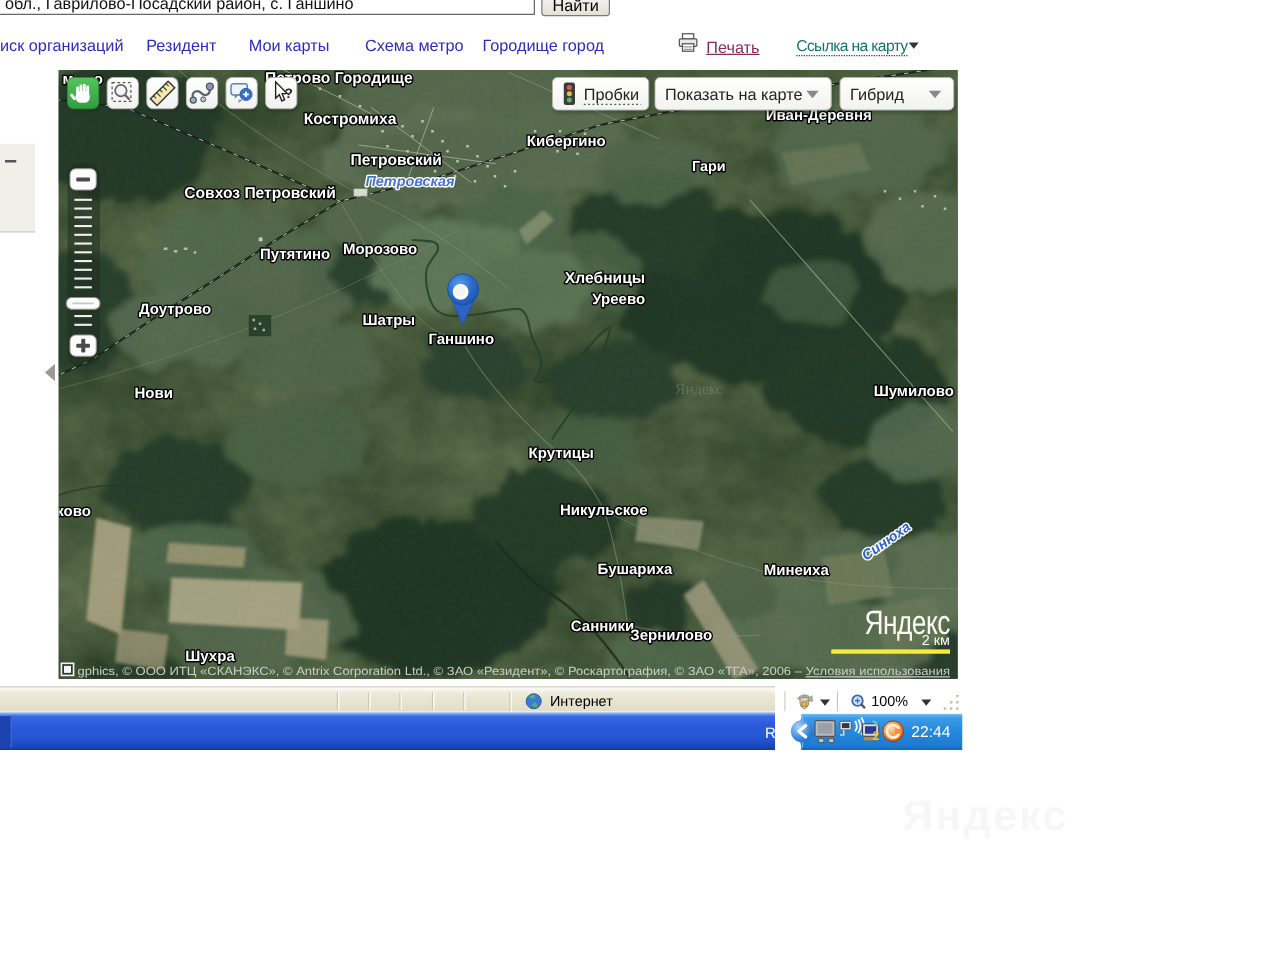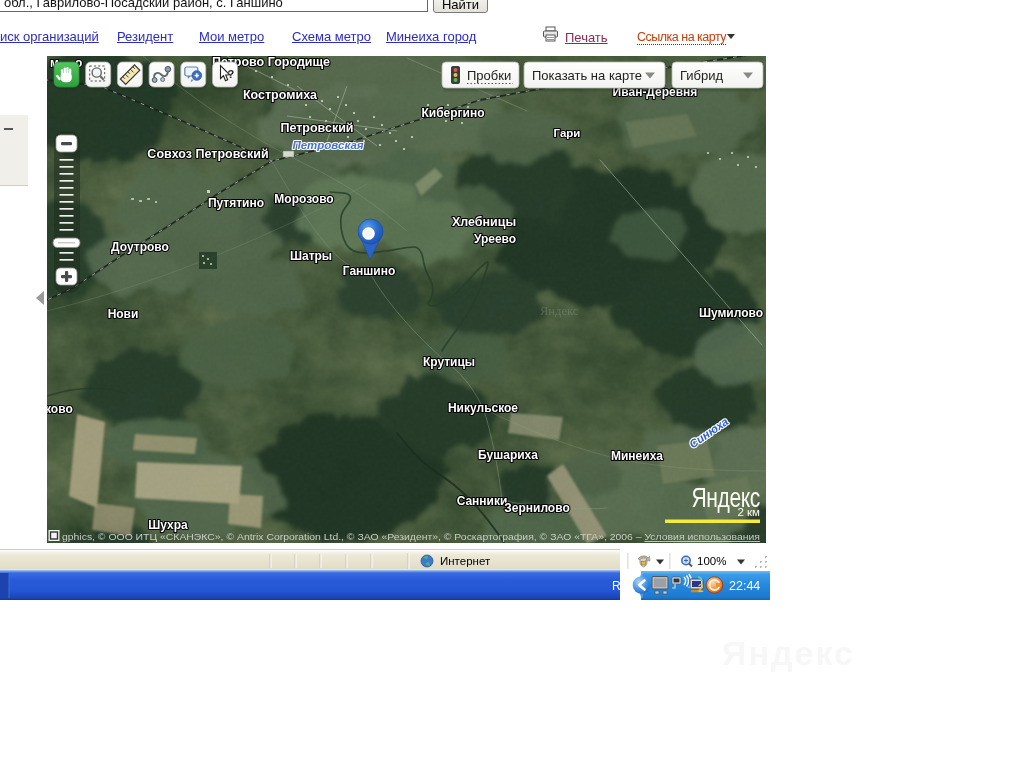--- a/index.html
+++ b/index.html
@@ -4,23 +4,23 @@
 <style>
 html,body{margin:0;padding:0;}
 body{width:1024px;height:768px;background:#fff;overflow:hidden;position:relative;
      font-family:"Liberation Sans",sans-serif;}
 #inputbox{position:absolute;left:-60px;top:-14px;width:486px;height:24px;
   border:1px solid #666;background:#fff;}
 #inputtext{position:absolute;left:63px;bottom:1px;font-size:13px;color:#111;white-space:nowrap;}
 #findbtn{position:absolute;left:433px;top:-13px;width:53px;height:24px;
   border:1px solid #7a7a7a;border-radius:3px;background:linear-gradient(#fff,#e3e1d8);
   font-size:13px;color:#000;text-align:center;line-height:34px;}
-.toplink{position:absolute;top:29px;font-size:13px;color:#2c2cbf;text-decoration:underline;white-space:nowrap;}
+.toplink{position:absolute;top:29px;font-size:13px;color:#2c2cbf;white-space:nowrap;}
 #pechat{position:absolute;left:565px;top:30px;font-size:13px;color:#8c2b57;text-decoration:underline;}
-#ssylka{position:absolute;left:637px;top:30px;font-size:12.5px;color:#c2410c;letter-spacing:-0.5px;
+#ssylka{position:absolute;left:637px;top:30px;font-size:12.5px;color:#0f766e;letter-spacing:-0.5px;
   border-bottom:1px dotted #3a3a3a;}
 #ssarrow{position:absolute;left:727px;top:34px;width:0;height:0;
   border-left:4px solid transparent;border-right:4px solid transparent;border-top:5px solid #333;}
 #leftpanel{position:absolute;left:0;top:115px;width:28px;height:70px;
   background:#f1efe9;border-bottom:1px solid #cfcdc5;}
 #leftdash{position:absolute;left:4px;top:13px;width:9px;height:2px;background:#555;}
 #collapse{position:absolute;left:36px;top:291px;width:0;height:0;
   border-top:7px solid transparent;border-bottom:7px solid transparent;border-right:8px solid #9a9a9a;}
 #map{position:absolute;left:47px;top:56px;width:719px;height:487px;background:#47614a;}
 #statusbar{position:absolute;left:0;top:549px;width:620px;height:20px;
@@ -32,23 +32,23 @@
   font-size:34px;font-weight:bold;letter-spacing:2px;}
 </style>
 </head>
 <body>
 <div id="inputbox">
     <div id="inputtext">обл., Гаврилово-Посадский район, с. Ганшино</div>
   </div>
 <div id="findbtn">Найти</div>
 <div class="toplink" style="left:0px">иск организаций</div>
 <div class="toplink" style="left:117px">Резидент</div>
-<div class="toplink" style="left:199px">Мои метро</div>
+<div class="toplink" style="left:199px">Мои карты</div>
 <div class="toplink" style="left:292px">Схема метро</div>
-<div class="toplink" style="left:386px">Минеиха город</div>
+<div class="toplink" style="left:386px">Городище город</div>
 <svg id="printer" style="position:absolute;left:542px;top:26px" width="17" height="17" viewBox="0 0 17 17">
   <rect x="4" y="1" width="9" height="4" fill="#fff" stroke="#555" stroke-width="1"></rect>
   <rect x="1.5" y="5" width="14" height="6" rx="1" fill="#e8e8e8" stroke="#555" stroke-width="1"></rect>
   <rect x="4" y="9" width="9" height="6" fill="#fff" stroke="#555" stroke-width="1"></rect>
   <rect x="5" y="11" width="7" height="1" fill="#999"></rect>
     <rect x="5" y="13" width="7" height="1" fill="#999"></rect>
 </svg>
 <div id="pechat">Печать</div>
 <div id="ssylka">Ссылка на карту</div>
 <div id="ssarrow"></div>

